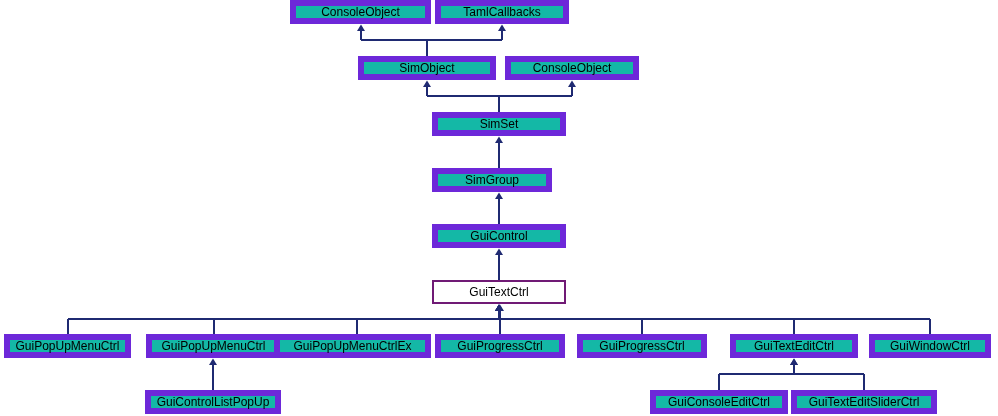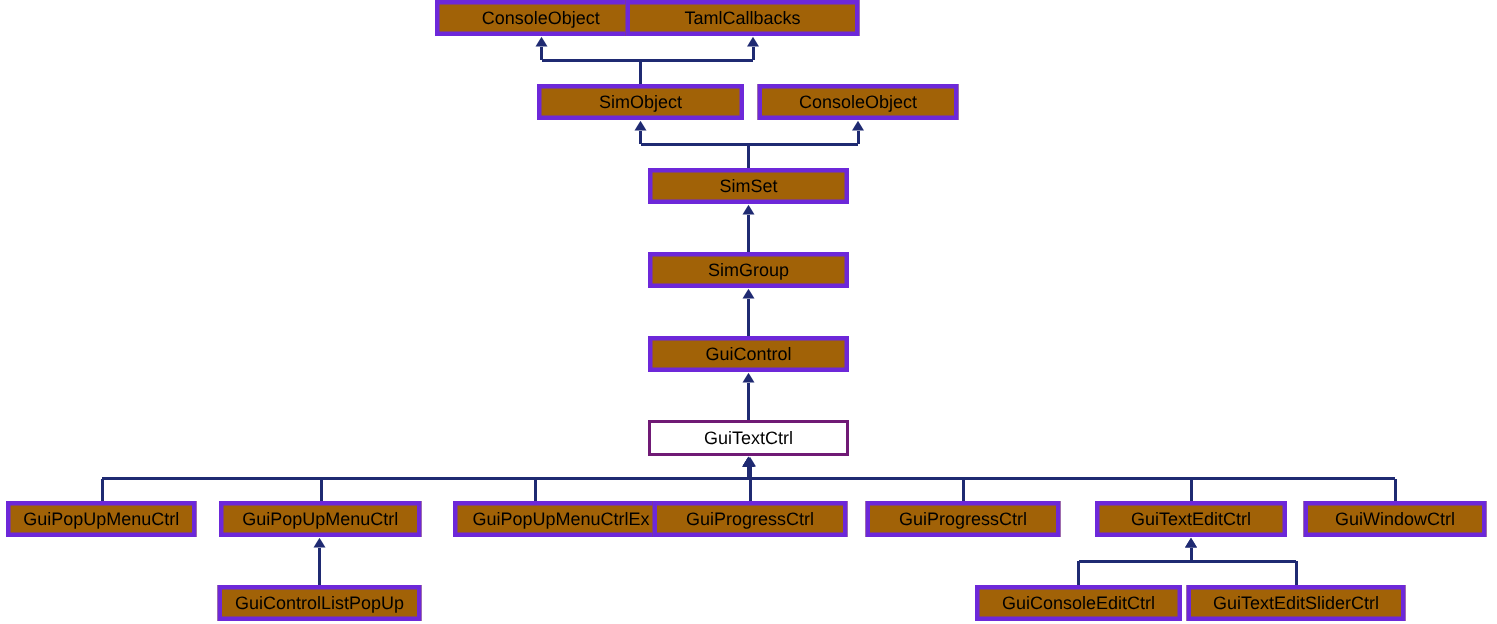--- a/index.html
+++ b/index.html
@@ -25,22 +25,22 @@
     height: 416px;
     pointer-events: none;
   }
   .node {
     position: absolute;
     box-sizing: border-box;
     display: flex;
     align-items: center;
     justify-content: center;
     height: 24px;
-    border: 3px solid #6d28d9;
-    background: #a16207;
+    border: 6px solid #6d28d9;
+    background: #14b8a6;
     color: #000000;
     font-size: 12px;
     line-height: 12px;
     letter-spacing: 0px;
     white-space: nowrap;
     font-family: "Liberation Sans", sans-serif;
   }
   .node.current {
     border: 2px solid #701a75;
     background: #ffffff;
@@ -107,48 +107,48 @@
       <polygon points="790,365 798,365 794,358.5" fill="#1f2a72"></polygon>
       <line x1="864" y1="390" x2="864" y2="374" stroke="#1f2a72" stroke-width="2" shape-rendering="crispEdges"></line>
       <line x1="864" y1="374" x2="794" y2="374" stroke="#1f2a72" stroke-width="2" shape-rendering="crispEdges"></line>
       <line x1="794" y1="374" x2="794" y2="365" stroke="#1f2a72" stroke-width="2" shape-rendering="crispEdges"></line>
       <polygon points="790,365 798,365 794,358.5" fill="#1f2a72"></polygon>
     </svg>
   <div id="node-layer">
       <div class="node" style="left: 290px; top: 0px; width: 141px; height: 24px;">
         <span class="node-label">ConsoleObject</span>
       </div>
-      <div class="node" style="left: 417px; top: 0px; width: 156px; height: 24px;">
+      <div class="node" style="left: 435px; top: 0px; width: 134px; height: 24px;">
         <span class="node-label">TamlCallbacks</span>
       </div>
       <div class="node" style="left: 358px; top: 56px; width: 138px; height: 24px;">
         <span class="node-label">SimObject</span>
       </div>
       <div class="node" style="left: 505px; top: 56px; width: 134px; height: 24px;">
         <span class="node-label">ConsoleObject</span>
       </div>
       <div class="node" style="left: 432px; top: 112px; width: 134px; height: 24px;">
         <span class="node-label">SimSet</span>
       </div>
-      <div class="node" style="left: 432px; top: 168px; width: 134px; height: 24px;">
+      <div class="node" style="left: 432px; top: 168px; width: 120px; height: 24px;">
         <span class="node-label">SimGroup</span>
       </div>
       <div class="node" style="left: 432px; top: 224px; width: 134px; height: 24px;">
         <span class="node-label">GuiControl</span>
       </div>
       <div class="node current" style="left: 432px; top: 280px; width: 134px; height: 24px;">
         <span class="node-label">GuiTextCtrl</span>
       </div>
       <div class="node" style="left: 4px; top: 334px; width: 127px; height: 24px;">
         <span class="node-label">GuiPopUpMenuCtrl</span>
       </div>
       <div class="node" style="left: 146px; top: 334px; width: 135px; height: 24px;">
         <span class="node-label">GuiPopUpMenuCtrl</span>
       </div>
-      <div class="node" style="left: 302px; top: 334px; width: 144px; height: 24px;">
+      <div class="node" style="left: 274px; top: 334px; width: 157px; height: 24px;">
         <span class="node-label">GuiPopUpMenuCtrlEx</span>
       </div>
       <div class="node" style="left: 435px; top: 334px; width: 130px; height: 24px;">
         <span class="node-label">GuiProgressCtrl</span>
       </div>
       <div class="node" style="left: 577px; top: 334px; width: 130px; height: 24px;">
         <span class="node-label">GuiProgressCtrl</span>
       </div>
       <div class="node" style="left: 730px; top: 334px; width: 128px; height: 24px;">
         <span class="node-label">GuiTextEditCtrl</span>

